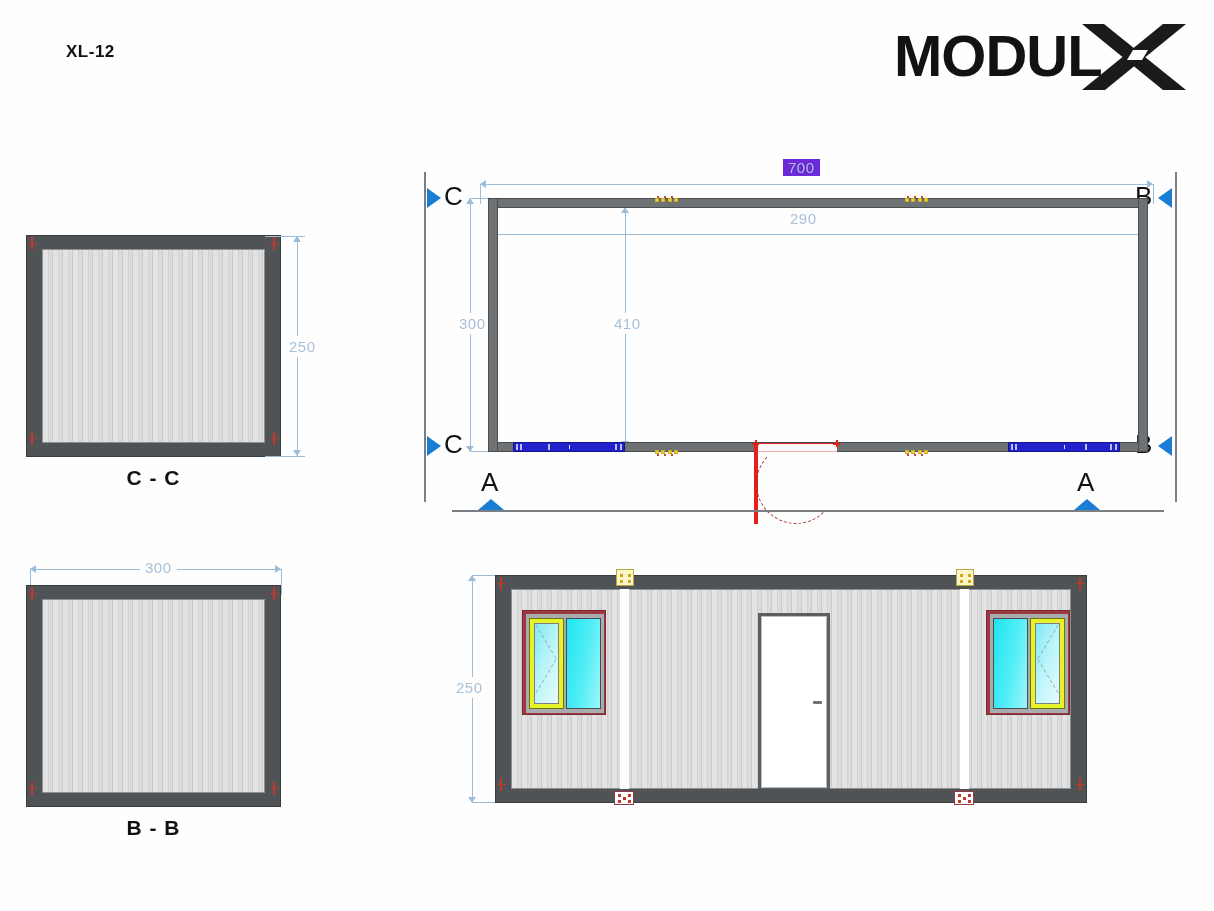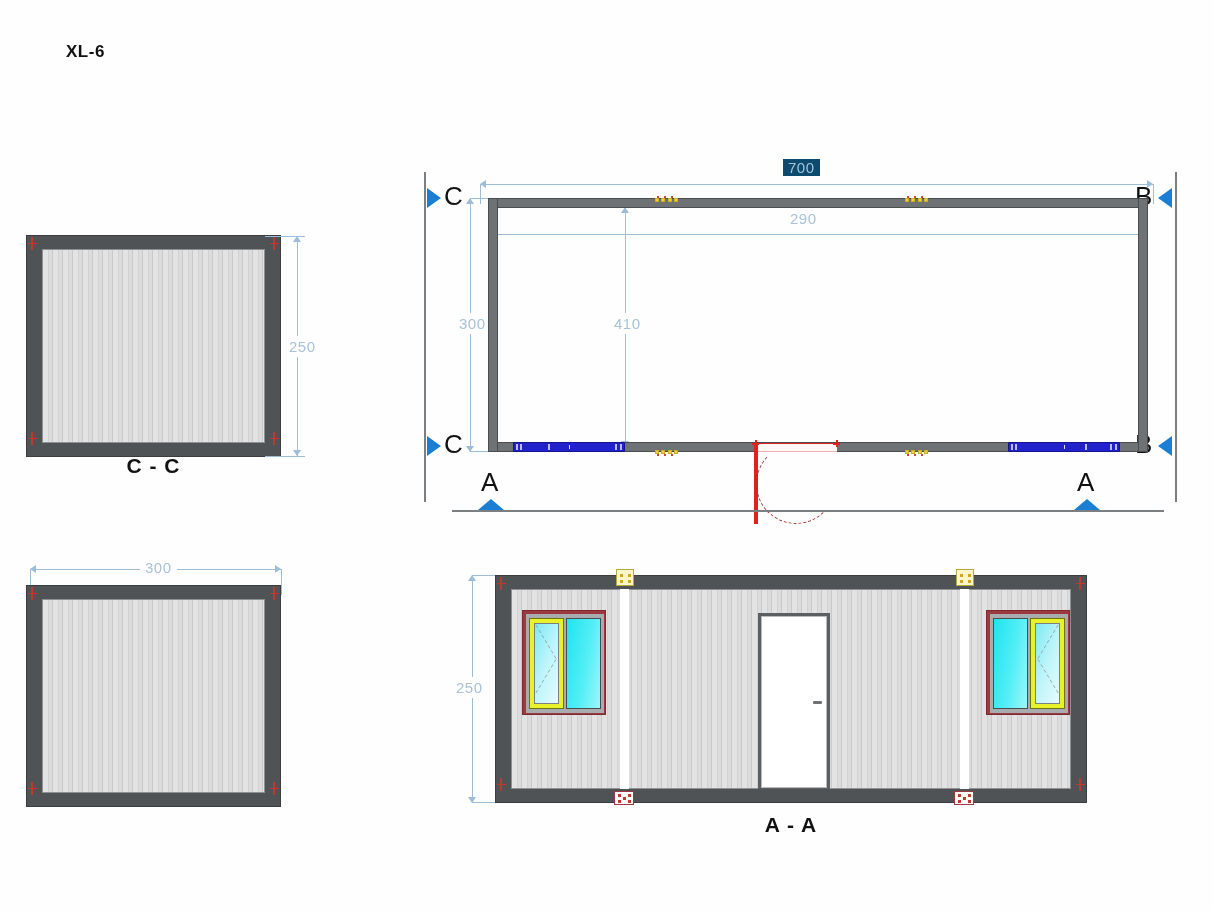--- a/index.html
+++ b/index.html
@@ -150,60 +150,71 @@
     position:absolute; background:#ffffff; border:1px solid #9c3840;
   }
   .plate-bot i { position:absolute; width:3px; height:3px; background:#c0392b; }
   .seam { position:absolute; background:#ffffff; }
 </style>
 </head>
 <body>
 
 <div id="sheet">
 
-  <div class="sheet-title">XL-6</div>
-
+  <div class="sheet-title">XL-12</div>
+
+  <div class="logo">
+    <svg viewBox="0 0 300 80" width="300" height="80">
+      <text x="8" y="60" font-family="Liberation Sans, sans-serif" font-size="58" font-weight="bold" fill="#121212" letter-spacing="-1">MODUL</text>
+      <g>
+        <polygon points="196,8 218,8 300,74 277,74" fill="#1a1a1a"></polygon>
+        <polygon points="300,8 277,8 196,74 219,74" fill="#1a1a1a"></polygon>
+        <polygon points="247,34 262,34 256,44 241,44" fill="#fefefe"></polygon>
+      </g>
+    </svg>
+  </div>
 
   <div class="view" style="left:0px; top:210px; width:340px; height:280px;">
 
     <div class="frame" style="left:26px; top:25px; width:255px; height:222px;"></div>
 
     <div class="panel" style="left:42px; top:39px; width:223px; height:194px;"></div>
 
     <div class="corner-tick" style="left:28px; top:27px;"></div>
     <div class="corner-tick" style="left:270px; top:27px;"></div>
     <div class="corner-tick" style="left:28px; top:222px;"></div>
     <div class="corner-tick" style="left:270px; top:222px;"></div>
 
     <div class="dim-ext h" style="left:265px; top:26px; width:40px;"></div>
     <div class="dim-ext h" style="left:265px; top:246px; width:40px;"></div>
     <div class="dim-v" style="left:297px; top:26px; height:220px;"></div>
     <div class="arrow-tick" style="left:293px; top:26px; border-width:0 4px 6px 4px; border-bottom-color:#9dbcd8;"></div>
     <div class="arrow-tick" style="left:293px; top:240px; border-width:6px 4px 0 4px; border-top-color:#9dbcd8;"></div>
     <div class="dim-text" style="left:288px; top:126px; background:#fefefe; padding:2px 1px;">250</div>
 
-    <div class="view-caption" style="left:26px; top:244px; width:255px;">C - C</div>
+    <div class="view-caption" style="left:26px; top:256px; width:255px;">C - C</div>
   </div>
 
   <div class="view" style="left:0px; top:545px; width:340px; height:290px;">
 
     <div class="dim-h" style="left:30px; top:24px; width:252px;"></div>
     <div class="dim-ext v" style="left:30px; top:24px; height:26px;"></div>
     <div class="dim-ext v" style="left:281px; top:24px; height:26px;"></div>
     <div class="arrow-tick" style="left:30px; top:20px; border-width:4px 6px 4px 0; border-right-color:#9dbcd8;"></div>
     <div class="arrow-tick" style="left:275px; top:20px; border-width:4px 0 4px 6px; border-left-color:#9dbcd8;"></div>
     <div class="dim-text" style="left:140px; top:14px; background:#fefefe; padding:0 5px;">300</div>
 
     <div class="frame" style="left:26px; top:40px; width:255px; height:222px;"></div>
     <div class="panel" style="left:42px; top:54px; width:223px; height:194px;"></div>
     <div class="corner-tick" style="left:28px; top:42px;"></div>
     <div class="corner-tick" style="left:270px; top:42px;"></div>
     <div class="corner-tick" style="left:28px; top:237px;"></div>
     <div class="corner-tick" style="left:270px; top:237px;"></div>
 
+    <div class="view-caption" style="left:26px; top:271px; width:255px;">B - B</div>
   </div>
 
   <div class="view" style="left:410px; top:150px; width:800px; height:390px;">
 
     <div class="sec-line v" style="left:14px; top:22px; height:330px;"></div>
     <div class="sec-tri right" style="left:17px; top:38px;"></div>
     <div class="sec-label" style="left:34px; top:33px;">C</div>
     <div class="sec-tri right" style="left:17px; top:286px;"></div>
     <div class="sec-label" style="left:34px; top:281px;">C</div>
 
@@ -211,21 +222,21 @@
     <div class="sec-tri left" style="left:748px; top:38px;"></div>
     <div class="sec-label" style="left:725px; top:33px;">B</div>
     <div class="sec-tri left" style="left:748px; top:286px;"></div>
     <div class="sec-label" style="left:725px; top:281px;">B</div>
 
     <div class="dim-h" style="left:70px; top:34px; width:674px;"></div>
     <div class="dim-ext v" style="left:70px; top:34px; height:20px;"></div>
     <div class="dim-ext v" style="left:743px; top:34px; height:20px;"></div>
     <div class="arrow-tick" style="left:70px; top:30px; border-width:4px 6px 4px 0; border-right-color:#9dbcd8;"></div>
     <div class="arrow-tick" style="left:737px; top:30px; border-width:4px 0 4px 6px; border-left-color:#9dbcd8;"></div>
-    <div class="dim-text" style="left:373px; top:9px; background:#0c4a6e; padding:0 5px;">700</div>
+    <div class="dim-text" style="left:373px; top:9px; background:#6d28d9; padding:0 5px;">700</div>
 
     <div class="dim-h" style="left:80px; top:84px; width:656px;"></div>
     <div class="arrow-tick" style="left:80px; top:80px; border-width:4px 6px 4px 0; border-right-color:#9dbcd8;"></div>
     <div class="arrow-tick" style="left:730px; top:80px; border-width:4px 0 4px 6px; border-left-color:#9dbcd8;"></div>
     <div class="dim-text" style="left:375px; top:60px; background:#fefefe; padding:0 5px;">290</div>
 
     <div class="dim-v" style="left:60px; top:48px; height:254px;"></div>
     <div class="dim-ext h" style="left:60px; top:48px; width:18px;"></div>
     <div class="dim-ext h" style="left:60px; top:301px; width:18px;"></div>
     <div class="arrow-tick" style="left:56px; top:48px; border-width:0 4px 6px 4px; border-bottom-color:#9dbcd8;"></div>
@@ -385,16 +396,15 @@
         </div>
       </div>
     </div>
 
     <div class="edoor-frame" style="left:318px; top:58px; width:72px; height:176px;">
       <div class="edoor-leaf" style="left:3px; top:3px; width:66px; height:172px;">
         <div class="edoor-handle" style="right:4px; top:84px;"></div>
       </div>
     </div>
 
-    <div class="view-caption" style="left:55px; top:258px; width:592px;">A - A</div>
   </div>
 
 </div>
 
 </body></html>

